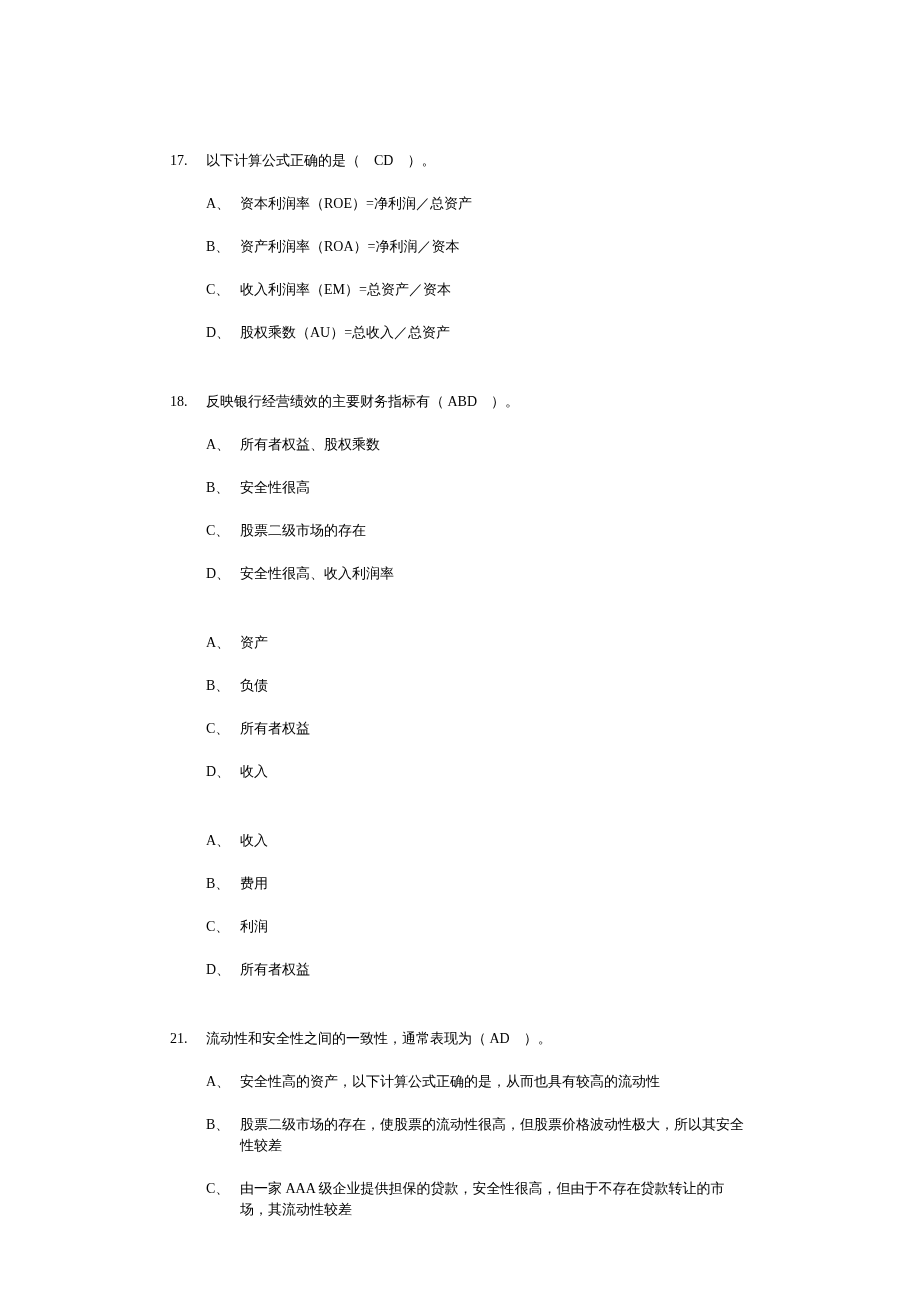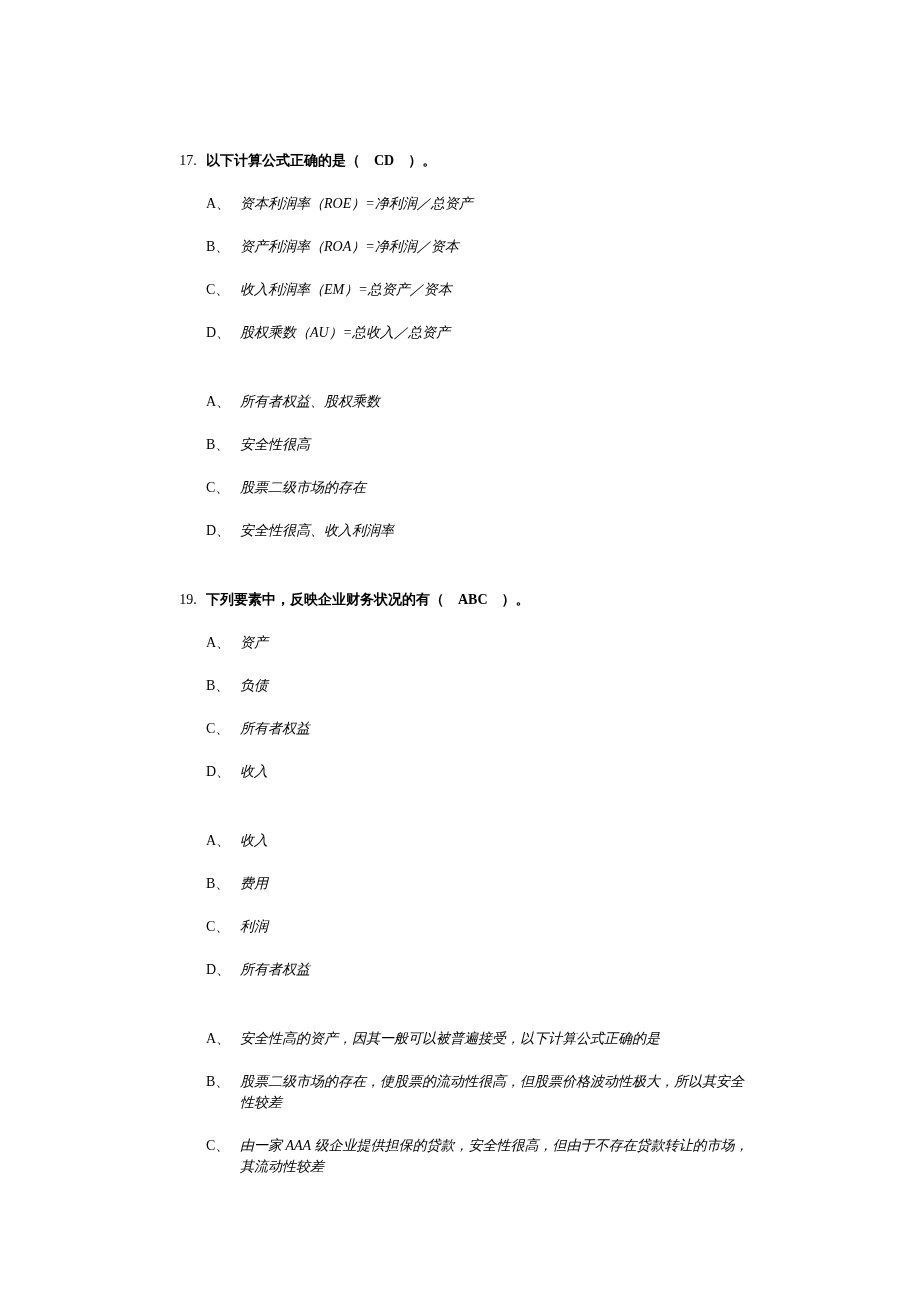--- a/index.html
+++ b/index.html
@@ -19,40 +19,37 @@
     }
     .question-block {
       margin-bottom: 48px;
     }
     .question-stem {
       margin-bottom: 22px;
       display: flex;
     }
     .q-number {
       min-width: 36px;
-      text-align: center;
     }
     .q-text {
       flex: 1;
-      font-weight: bold;
     }
     .option {
       margin-left: 36px;
       margin-bottom: 22px;
       display: flex;
     }
     .option:last-child {
       margin-bottom: 0;
     }
     .opt-label {
       min-width: 34px;
     }
     .opt-text {
       flex: 1;
-      font-style: italic;
     }
   </style>
 </head>
 <body>
 
 <div class="question-block">
   <div class="question-stem">
     <span class="q-number">17.</span>
     <span class="q-text">以下计算公式正确的是（　CD　）。</span>
   </div>
@@ -68,43 +65,43 @@
     <span class="opt-label">C、</span>
     <span class="opt-text">收入利润率（EM）=总资产／资本</span>
   </div>
   <div class="option">
     <span class="opt-label">D、</span>
     <span class="opt-text">股权乘数（AU）=总收入／总资产</span>
   </div>
 </div>
 
 <div class="question-block">
+  <div class="question-stem">
+    <span class="q-number">18.</span>
+    <span class="q-text">反映银行经营绩效的主要财务指标有（ ABD　）。</span>
+  </div>
   <div class="option">
     <span class="opt-label">A、</span>
     <span class="opt-text">所有者权益、股权乘数</span>
   </div>
   <div class="option">
     <span class="opt-label">B、</span>
     <span class="opt-text">安全性很高</span>
   </div>
   <div class="option">
     <span class="opt-label">C、</span>
     <span class="opt-text">股票二级市场的存在</span>
   </div>
   <div class="option">
     <span class="opt-label">D、</span>
     <span class="opt-text">安全性很高、收入利润率</span>
   </div>
 </div>
 
 <div class="question-block">
-  <div class="question-stem">
-    <span class="q-number">19.</span>
-    <span class="q-text">下列要素中，反映企业财务状况的有（　ABC　）。</span>
-  </div>
   <div class="option">
     <span class="opt-label">A、</span>
     <span class="opt-text">资产</span>
   </div>
   <div class="option">
     <span class="opt-label">B、</span>
     <span class="opt-text">负债</span>
   </div>
   <div class="option">
     <span class="opt-label">C、</span>
@@ -129,23 +126,27 @@
     <span class="opt-label">C、</span>
     <span class="opt-text">利润</span>
   </div>
   <div class="option">
     <span class="opt-label">D、</span>
     <span class="opt-text">所有者权益</span>
   </div>
 </div>
 
 <div class="question-block">
+  <div class="question-stem">
+    <span class="q-number">21.</span>
+    <span class="q-text">流动性和安全性之间的一致性，通常表现为（ AD　）。</span>
+  </div>
   <div class="option">
     <span class="opt-label">A、</span>
-    <span class="opt-text">安全性高的资产，因其一般可以被普遍接受，以下计算公式正确的是</span>
+    <span class="opt-text">安全性高的资产，以下计算公式正确的是，从而也具有较高的流动性</span>
   </div>
   <div class="option">
     <span class="opt-label">B、</span>
     <span class="opt-text">股票二级市场的存在，使股票的流动性很高，但股票价格波动性极大，所以其安全性较差</span>
   </div>
   <div class="option">
     <span class="opt-label">C、</span>
     <span class="opt-text">由一家 AAA 级企业提供担保的贷款，安全性很高，但由于不存在贷款转让的市场，其流动性较差</span>
   </div>
 </div>

